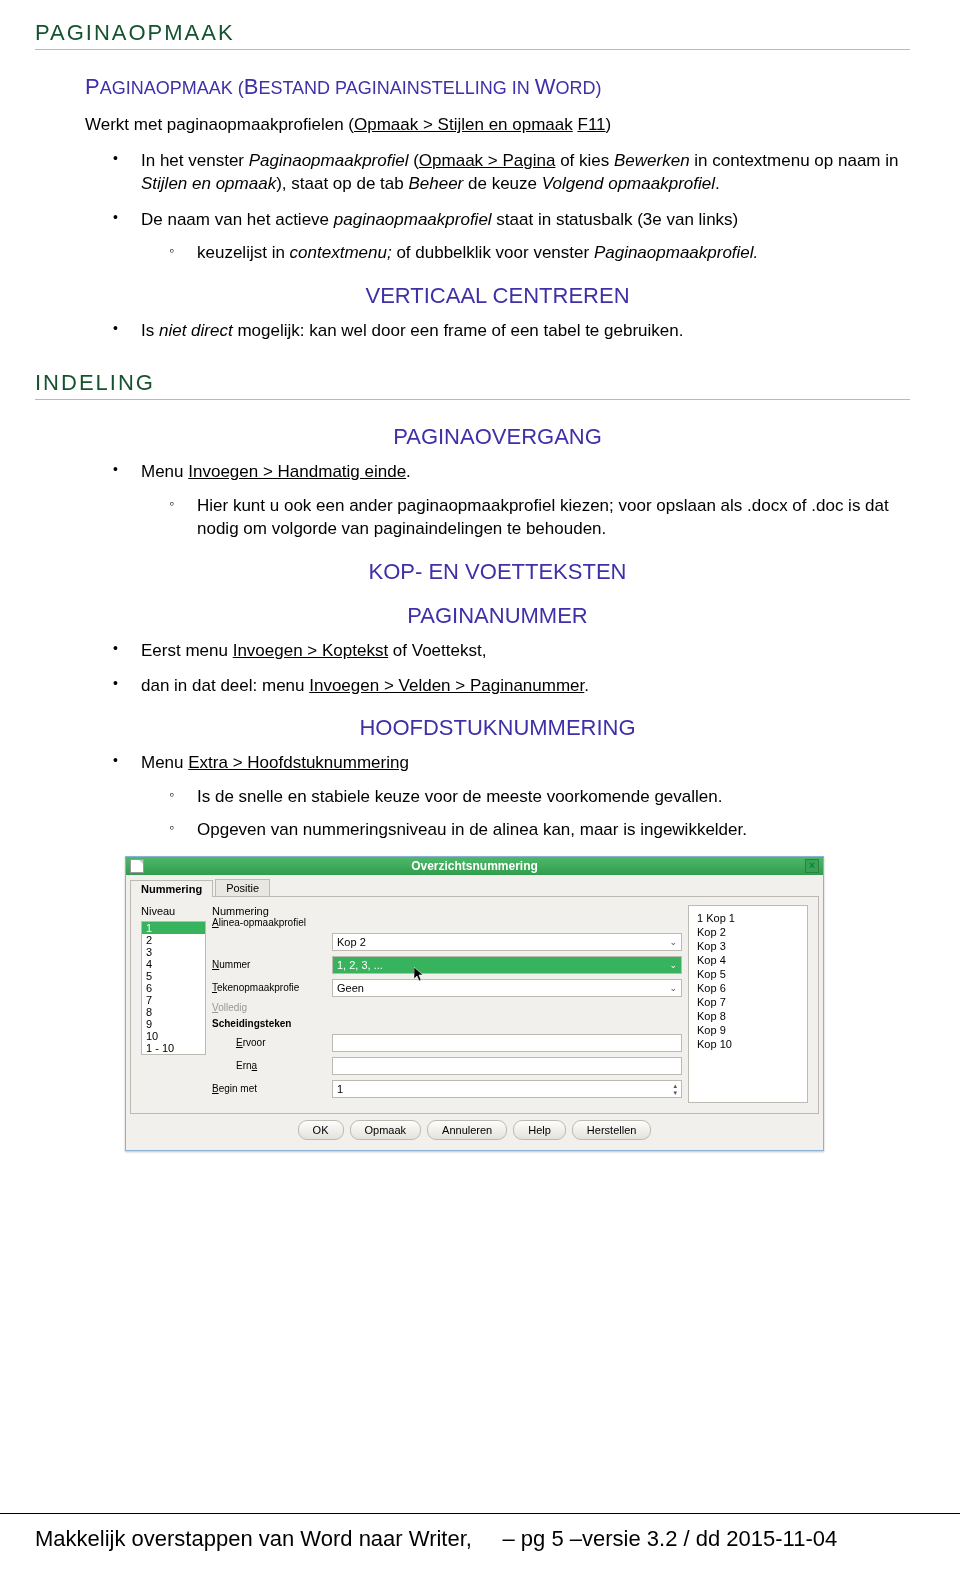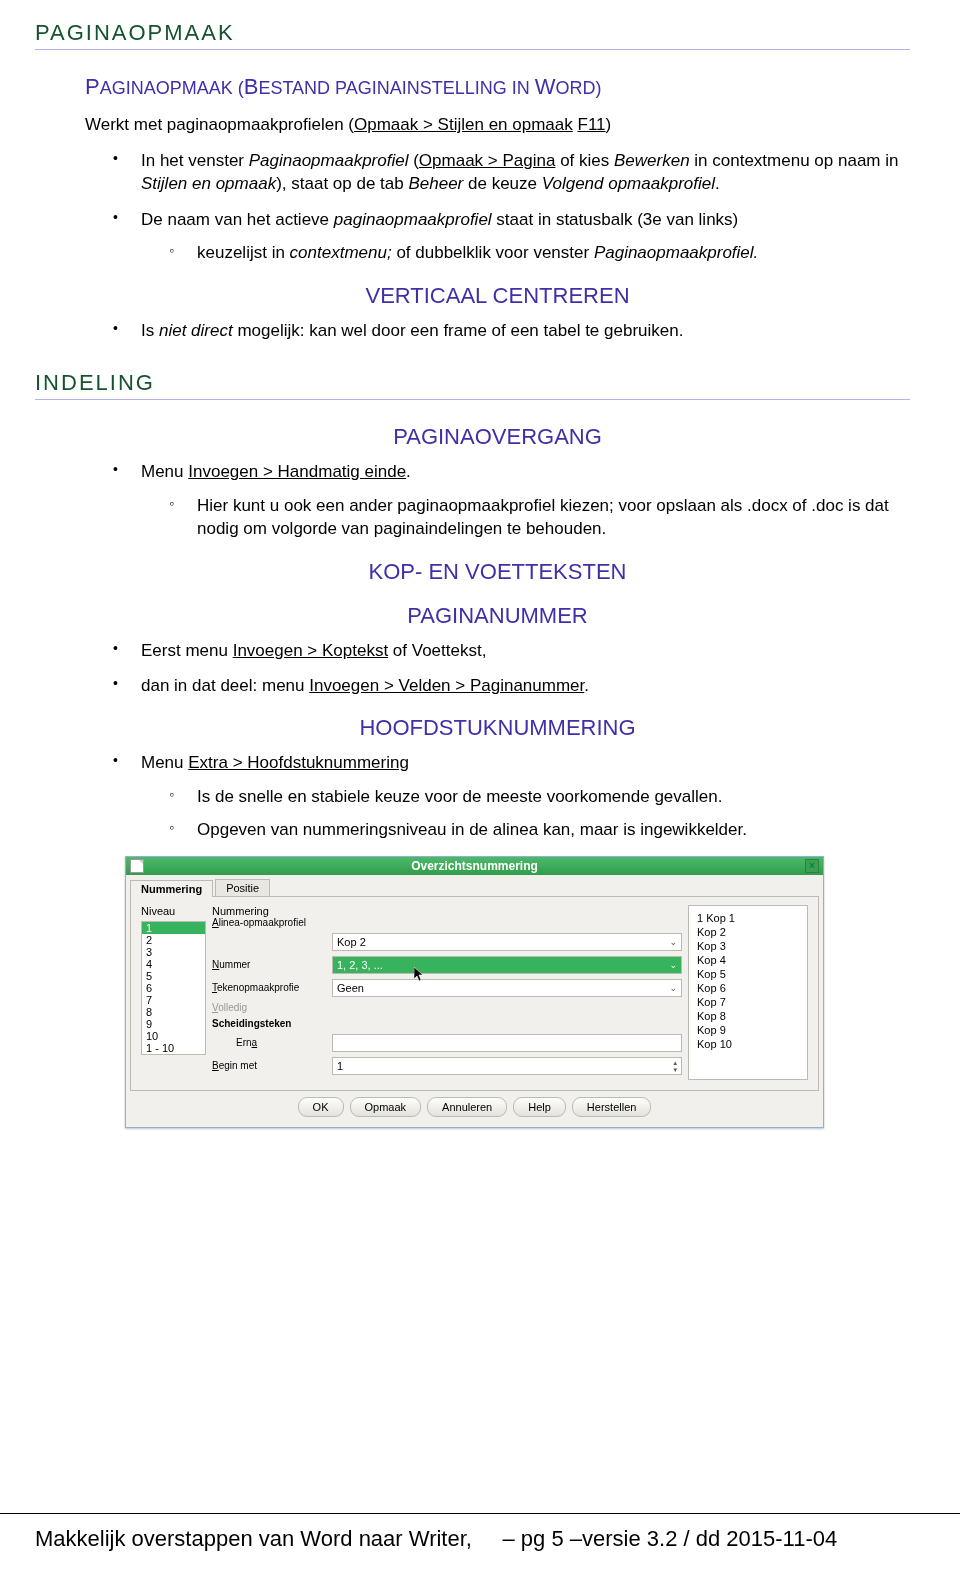--- a/index.html
+++ b/index.html
@@ -301,20 +301,24 @@
               <span class="caret">⌄</span>
             </div>
         </div>
         <div class="fld">
           <label class="disabled"><span class="ul">V</span>olledig</label>
         </div>
         <div class="fld">
           <label style="font-weight:bold">Scheidingsteken</label>
         </div>
         <div class="fld">
+          <label style="padding-left:24px"><span class="ul">E</span>rvoor</label>
+          <div class="inp"></div>
+        </div>
+        <div class="fld">
           <label style="padding-left:24px">Ern<span class="ul">a</span></label>
           <div class="inp"></div>
         </div>
         <div class="fld">
           <label><span class="ul">B</span>egin met</label>
           <div class="spin">
               <span>1</span>
               <span class="spinbtns">
                 <span>▴</span>
                 <span>▾</span>

